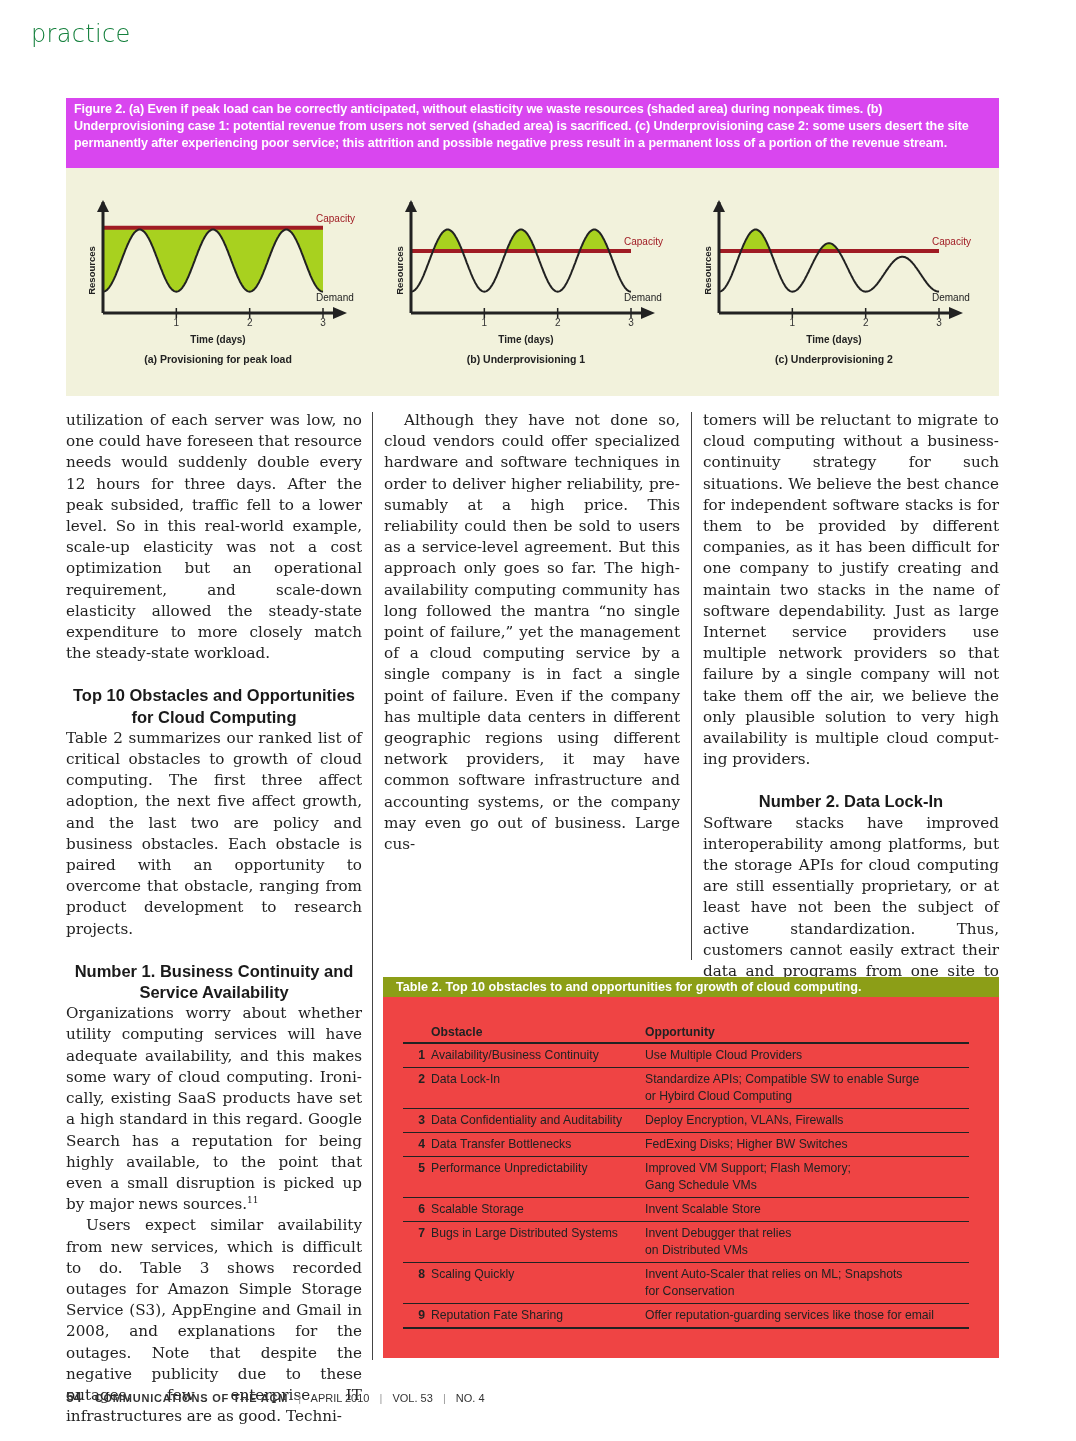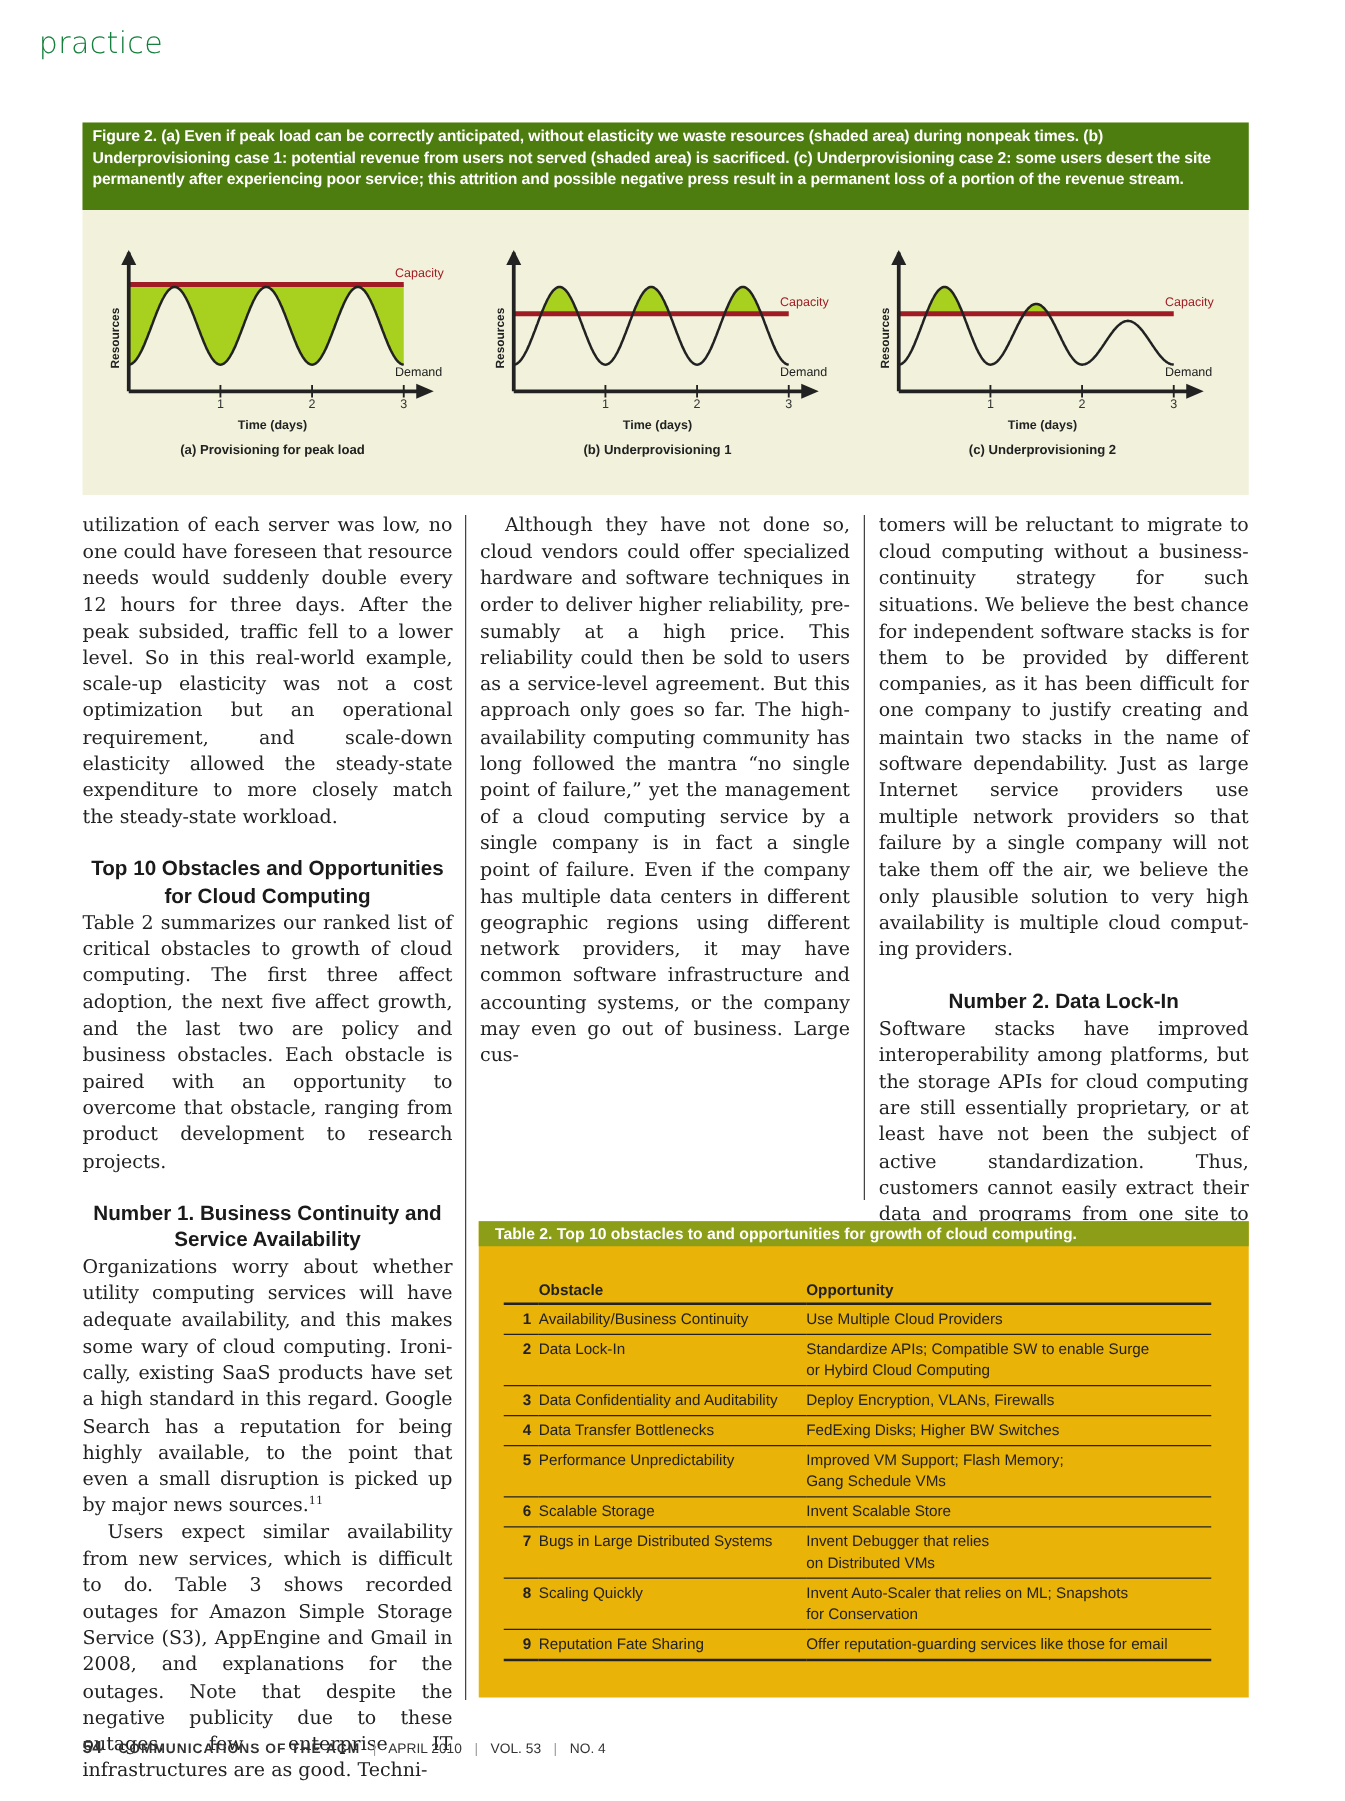--- a/index.html
+++ b/index.html
@@ -1,32 +1,32 @@
 <!DOCTYPE html>
 <html><head>
 <meta charset="utf-8">
 <style>
   html, body { margin: 0; padding: 0; background: #ffffff; }
   body { width: 1076px; height: 1441px; position: relative; overflow: hidden; color: #222; }
   .section-tag { position: absolute; left: 31px; top: 20px; font-family: "DejaVu Sans", sans-serif; font-size: 24px; color: #15803d; font-weight: 300; letter-spacing: 0.3px; }
 
   .fig { position: absolute; left: 66px; top: 98px; width: 933px; height: 298px; background: #f2f2dc; }
-  .fig-cap { background: #4d7c0f; color: #fff; font-family: "Liberation Sans", sans-serif; font-weight: bold; font-size: 12.6px; line-height: 17px; padding: 3px 8px 4px 8px; height: 70px; box-sizing: border-box; letter-spacing: -0.1px; }
+  .fig-cap { background: #d946ef; color: #fff; font-family: "Liberation Sans", sans-serif; font-weight: bold; font-size: 12.6px; line-height: 17px; padding: 3px 8px 4px 8px; height: 70px; box-sizing: border-box; letter-spacing: -0.1px; }
   .panel { position: absolute; top: 98px; width: 290px; height: 175px; }
   .panel svg { position: absolute; left: 0; top: 0; overflow: visible; }
 
   .col { position: absolute; top: 410px; width: 296px; font-family: "DejaVu Serif", serif; font-size: 15.2px; line-height: 21.2px; color: #222; text-align: justify; hyphens: manual; }
   .col p { margin: 0; }
   .col p.ind { text-indent: 20px; }
   .col h3 { font-family: "Liberation Sans", sans-serif; font-weight: bold; font-size: 16.5px; line-height: 21.2px; margin: 0; color: #1a1a1a; text-align: center; }
   .gap { height: 21px; }
   sup { font-size: 9px; line-height: 0; }
   .rule { position: absolute; width: 1px; background: #444; }
 
-  .tbl { position: absolute; left: 383px; top: 977px; width: 616px; height: 381px; background: #eab308; }
+  .tbl { position: absolute; left: 383px; top: 977px; width: 616px; height: 381px; background: #ef4444; }
   .tbl-cap { background: #8c9e17; color: #fff; font-family: "Liberation Sans", sans-serif; font-weight: bold; font-size: 12.6px; height: 20px; line-height: 20px; padding-left: 13px; }
   .tbl table { position: absolute; left: 20px; top: 44px; width: 566px; border-collapse: collapse; font-family: "Liberation Sans", sans-serif; font-size: 12.2px; color: #222; }
   .tbl th { text-align: left; font-weight: bold; padding: 3px 0 3px 0; border-bottom: 2px solid #222; height: 15px; margin-left: 40px; }
   .tbl td { vertical-align: top; padding: 3px 0 3px 0; border-bottom: 1px solid #222; line-height: 17px; }
   .tbl tr:last-child td { border-bottom: 2px solid #222; }
   .tbl td.num { width: 22px; text-align: right; padding-right: 6px; font-weight: bold; }
   .tbl td.obs { width: 214px; }
 
   .footer { position: absolute; left: 66px; top: 1389px; font-family: "Liberation Sans", sans-serif; font-size: 11px; color: #333; white-space: nowrap; }
   .footer .pg { font-weight: bold; font-size: 14px; margin-right: 10px; }

